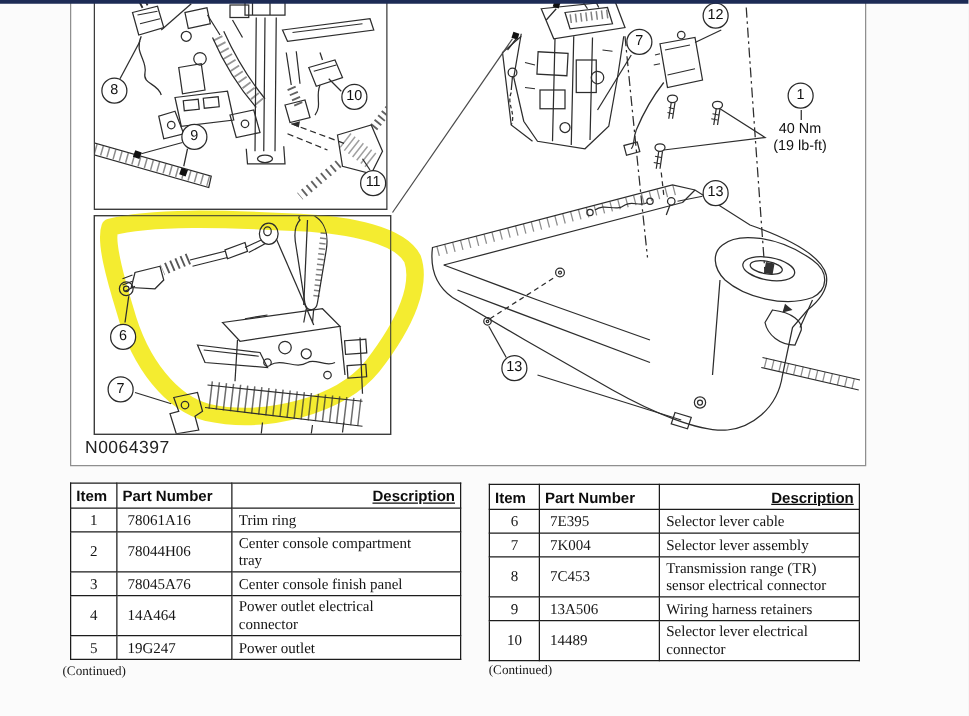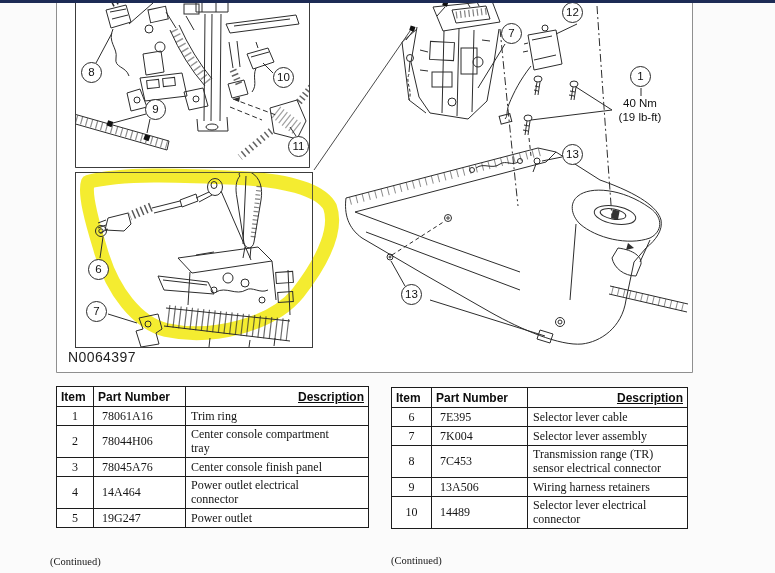--- a/index.html
+++ b/index.html
@@ -30,21 +30,21 @@
   }
   .ptable th.h-desc { text-align:right; padding-left:6px;text-decoration:underline; }
   .ptable td {
     font-family:"Liberation Serif", serif; font-size:12px; color:#141414;
     padding:1px 19px 2px 5px; line-height:14px; vertical-align:middle; height:15px;
   }
   .ptable td.c-item { text-align:center; padding:1px 1px 2px; }
   .ptable td.c-part { padding-left:8px; }
   .t-left  { left:56px;  top:386px; width:312px; }
   .t-right { left:391px; top:387px; width:296px; }
-  .continued { position:absolute; font-family:"Liberation Serif", serif; font-size:10.5px; color:#161616; z-index:5;margin-top:24px; }
+  .continued { position:absolute; font-family:"Liberation Serif", serif; font-size:10.5px; color:#161616; z-index:5; }
   .cont-left  { left:50px;  top:532px; }
   .cont-right { left:391px; top:531px; }
 </style>
 </head>
 <body>
 
 <div class="page">
 
   <svg class="art" width="775" height="573" viewBox="0 0 775 573">
     <defs>

